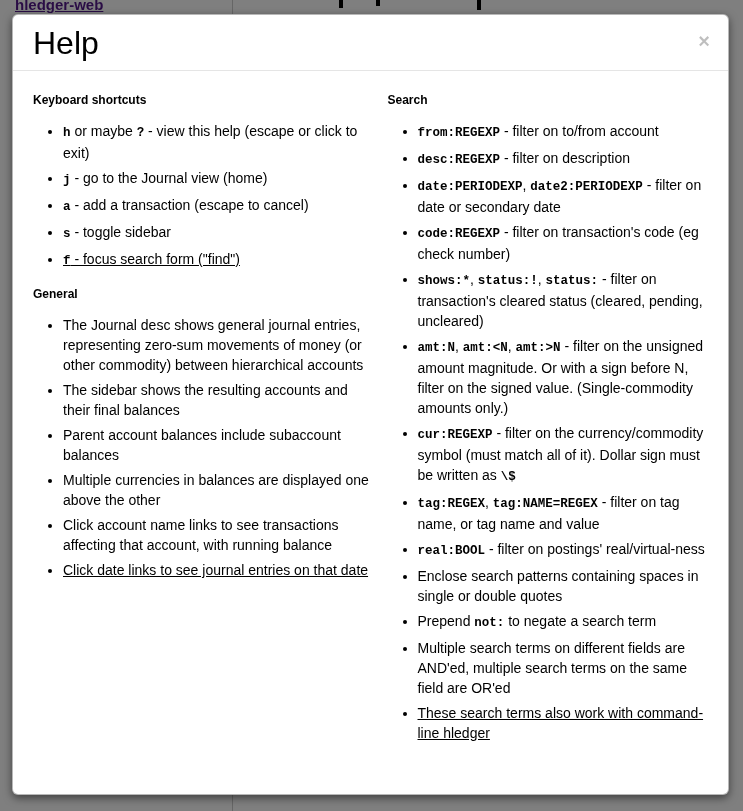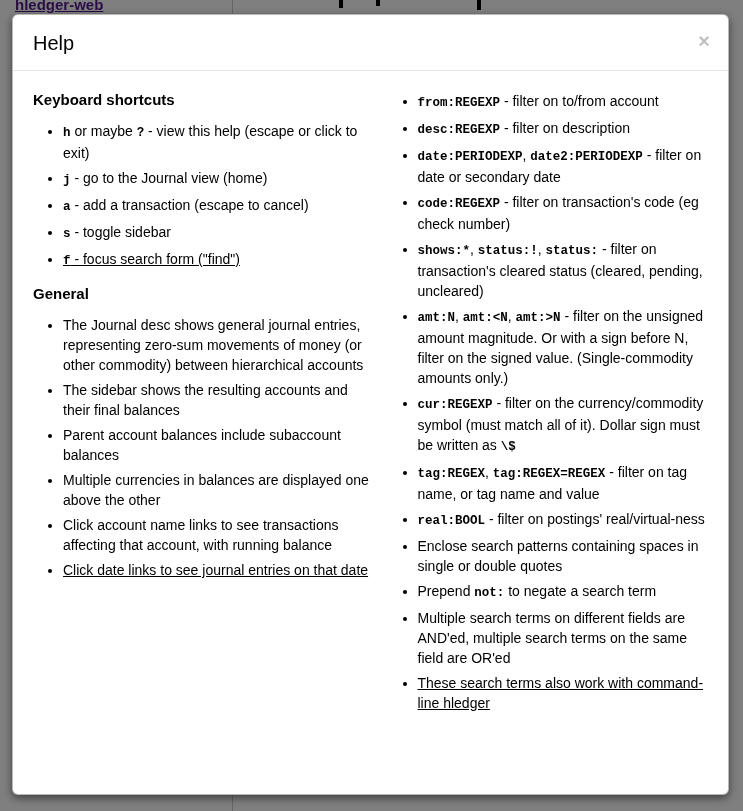--- a/index.html
+++ b/index.html
@@ -47,21 +47,21 @@
     z-index: 10;
     box-sizing: border-box;
   }
   .modal-header {
     position: relative;
     padding: 14px 20px 13px 20px;
     border-bottom: 1px solid #e5e5e5;
   }
   .modal-title {
     margin: 0;
-    font-size: 20px;
+    font-size: 32px;
     font-weight: normal;
     line-height: 28px;
     color: #000;
   }
   .close-btn {
     position: absolute; top: 16px; right: 18px;
     background: none; border: none; padding: 0;
     font-family: "Liberation Sans", sans-serif;
     font-size: 20px; font-weight: bold; line-height: 1;
     color: #000; opacity: 0.25;
@@ -70,21 +70,21 @@
 
   .modal-body {
     display: flex;
     padding: 20px 14px 20px 20px;
     box-sizing: border-box;
   }
   .help-col { width: 50%; box-sizing: border-box; }
   .help-col.right { padding-left: 14px; }
 
   .sec-h {
-    font-size: 15px;
+    font-size: 12px;
     font-weight: bold;
     margin: 0 0 12px 0;
     line-height: 18px;
   }
   .help-col .sec-h:not(:first-child) { margin-top: 14px; }
 
   .help-col ul {
     margin: 0 0 8px 0;
     padding: 0 0 0 30px;
     list-style: disc outside;
@@ -135,29 +135,30 @@
         <ul>
           <li>The Journal desc shows general journal entries, representing zero-sum movements of money (or other commodity) between hierarchical accounts</li>
           <li>The sidebar shows the resulting accounts and their final balances</li>
           <li>Parent account balances include subaccount balances</li>
           <li>Multiple currencies in balances are displayed one above the other</li>
           <li>Click account name links to see transactions affecting that account, with running balance</li>
           <li>Click date links to see journal entries on that date</li>
         </ul>
       </div>
     <div class="help-col right" id="col-right">
+        <h3 class="sec-h">Search</h3>
         <ul>
           <li><code>from:REGEXP</code> - filter on to/from account</li>
           <li><code>desc:REGEXP</code> - filter on description</li>
           <li><code>date:PERIODEXP</code>, <code>date2:PERIODEXP</code> - filter on date or secondary date</li>
           <li><code>code:REGEXP</code> - filter on transaction's code (eg check number)</li>
           <li><code>shows:*</code>, <code>status:!</code>, <code>status:</code> - filter on transaction's cleared status (cleared, pending, uncleared)</li>
           <li><code>amt:N</code>, <code>amt:&lt;N</code>, <code>amt:&gt;N</code> - filter on the unsigned amount magnitude. Or with a sign before N, filter on the signed value. (Single-commodity amounts only.)</li>
           <li><code>cur:REGEXP</code> - filter on the currency/commodity symbol (must match all of it). Dollar sign must be written as <code>\$</code></li>
-          <li><code>tag:REGEX</code>, <code>tag:REGEX=REGEX</code> - filter on tag name, or tag name and value</li>
+          <li><code>tag:REGEX</code>, <code>tag:NAME=REGEX</code> - filter on tag name, or tag name and value</li>
           <li><code>real:BOOL</code> - filter on postings' real/virtual-ness</li>
           <li>Enclose search patterns containing spaces in single or double quotes</li>
           <li>Prepend <code>not:</code> to negate a search term</li>
           <li>Multiple search terms on different fields are AND'ed, multiple search terms on the same field are OR'ed</li>
           <li>These search terms also work with command-line hledger</li>
         </ul>
       </div>
   </div>
 </div>
 

